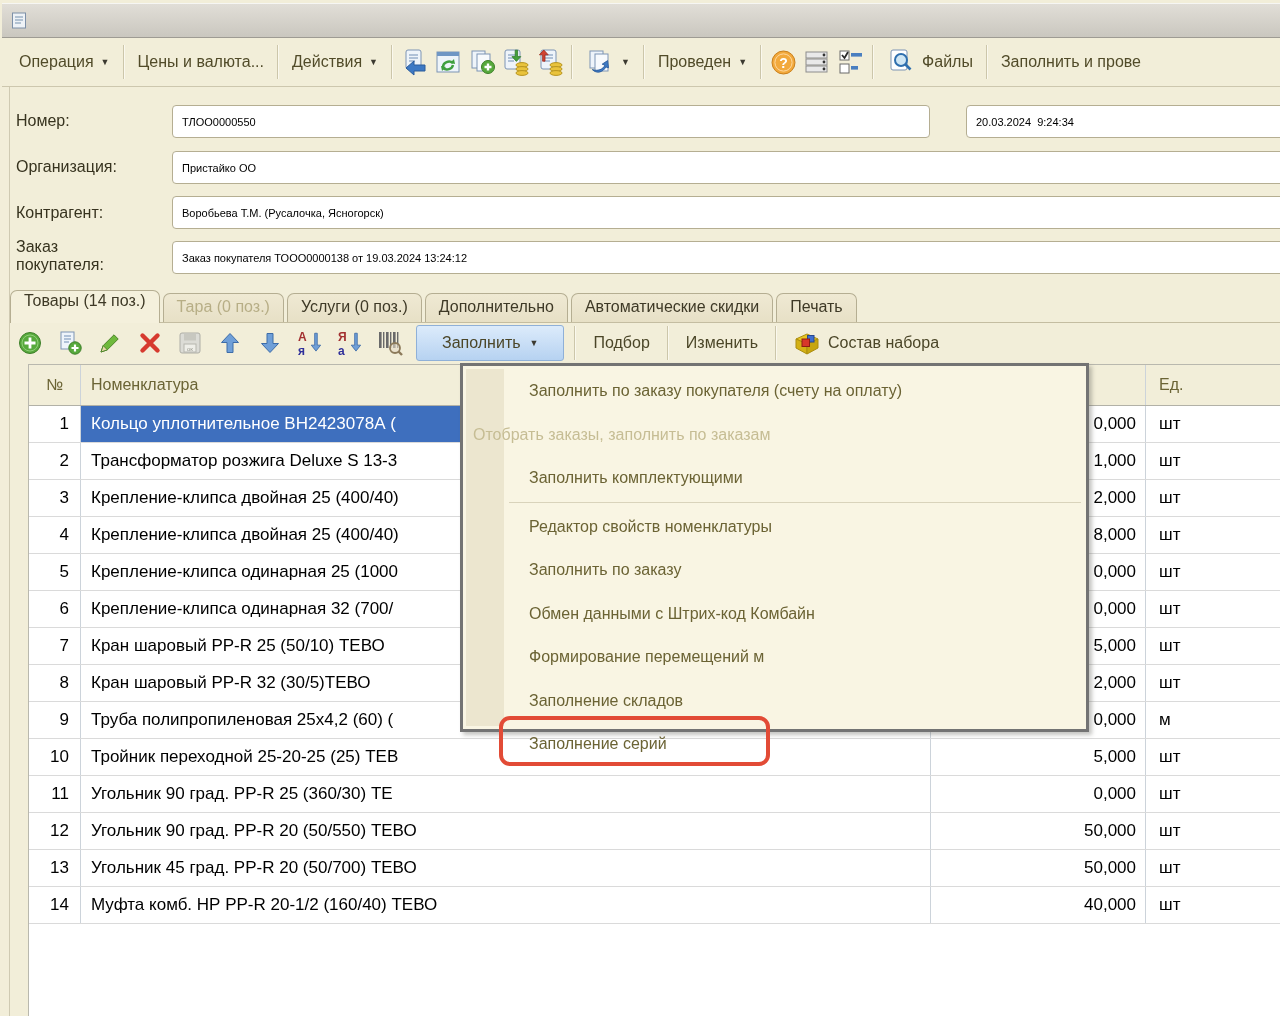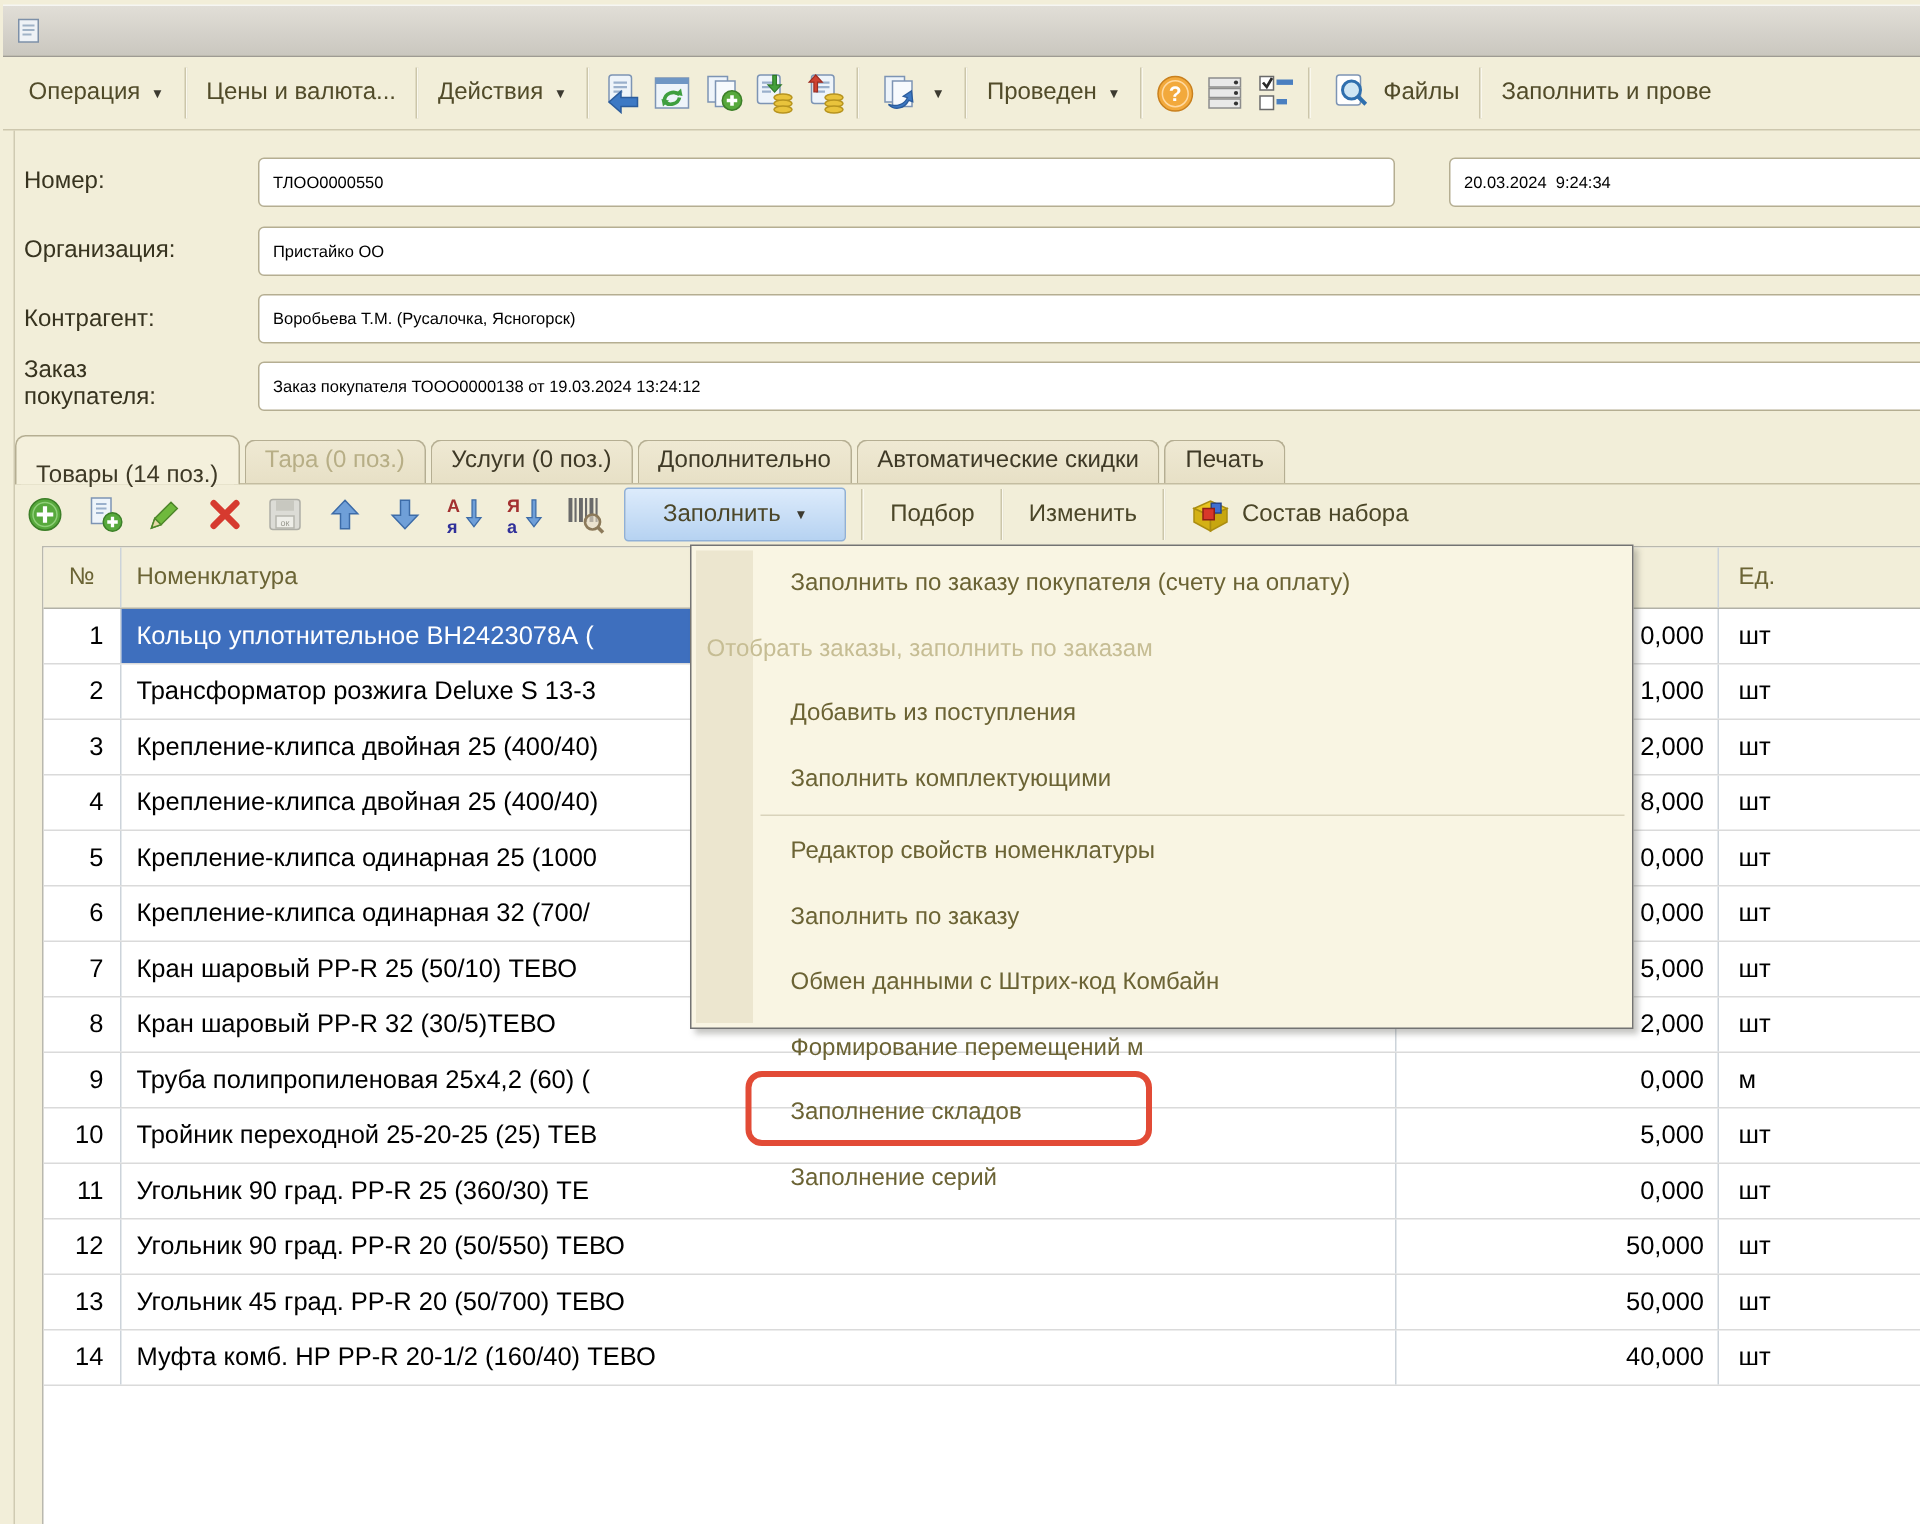--- a/index.html
+++ b/index.html
@@ -36,21 +36,21 @@
     font-family:"Liberation Sans",sans-serif;font-size:11px;color:#000;
     padding:0 9px;outline:none;
   }
   
   .tabs{position:absolute;left:10px;top:290px;right:0;height:32px;display:flex;align-items:flex-end;gap:3px;border-bottom:1px solid #c4bda1;}
   .tab{
     box-sizing:border-box;border:1px solid #b5ae92;border-bottom:none;
     border-radius:7px 7px 0 0;padding:4px 13px 6px;font-size:16px;color:#3e3926;
     background:linear-gradient(#efe9d3,#e7e0c6);height:29px;white-space:nowrap;
   }
-  .tab.active{background:#f4f0dc;height:33px;padding-top:17px;margin-bottom:-1px;z-index:2;}
+  .tab.active{background:#f4f0dc;height:33px;padding-top:1px;margin-bottom:-1px;z-index:2;}
   .tab.disabled{color:#b7ae86;}
   
   .tbl-toolbar{
     position:absolute;left:10px;top:322px;right:0;height:42px;
     display:flex;align-items:center;font-size:16px;color:#4b4628;white-space:nowrap;
   }
   .ti{display:flex;align-items:center;justify-content:center;width:40px;height:34px;flex:none;}
   .fill-btn{
     display:flex;align-items:center;gap:9px;padding:0 25px;height:34px;margin-left:6px;
     background:linear-gradient(#dcebfb,#b6d2f1);
@@ -66,22 +66,22 @@
          font-size:16px;color:#6b6435;}
   .trow{display:flex;height:36px;align-items:center;border-bottom:1px solid #dadada;font-size:17px;}
   .c-num{width:52px;flex:none;text-align:right;padding-right:11px;box-sizing:border-box;border-right:1px solid #ccd3da;align-self:stretch;display:flex;align-items:center;justify-content:flex-end;}
   .thead .c-num{justify-content:center;padding-right:0;}
   .c-name{width:850px;flex:none;padding-left:10px;box-sizing:border-box;border-right:1px solid #ccd3da;align-self:stretch;display:flex;align-items:center;overflow:hidden;white-space:nowrap;}
   .c-qty{width:215px;flex:none;text-align:right;padding-right:9px;box-sizing:border-box;border-right:1px solid #ccd3da;align-self:stretch;display:flex;align-items:center;justify-content:flex-end;}
   .c-unit{flex:1;padding-left:13px;box-sizing:border-box;align-self:stretch;display:flex;align-items:center;}
   .trow.sel .c-name{background:#3e6fbe;color:#fff;}
   
   .menu{
-    position:absolute;left:460px;top:363px;width:629px;height:323px;
-    background:#f9f5e3;border:1px solid #737373;box-sizing:border-box;
+    position:absolute;left:460px;top:363px;width:629px;height:369px;
+    background:#f9f5e3;border:3px solid #737373;box-sizing:border-box;
     box-shadow:3px 3px 4px rgba(90,90,80,.35);z-index:10;padding-top:3px;
   }
   .menu-gutter{position:absolute;left:3px;top:3px;bottom:3px;width:38px;background:#ece6cf;}
   .menu-item{position:relative;height:43.5px;line-height:43.5px;padding-left:66px;font-size:16px;
              color:#6b6334;white-space:nowrap;overflow:hidden;}
   .menu-item.disabled{color:#c6bd94;padding-left:10px;}
   .menu-sep{height:1px;background:#d9d3bb;margin:2px 5px 2px 46px;}
   .red-box{position:absolute;left:36px;top:350px;width:271px;height:50px;box-sizing:border-box;
            border:4px solid #e24b36;border-radius:11px;z-index:11;}
   
@@ -477,21 +477,20 @@
       <div class="c-name">Муфта комб. НР PP-R  20-1/2 (160/40) ТЕВО</div>
       <div class="c-qty">40,000</div>
       <div class="c-unit">шт</div>
   </div>
 </div>
 
 <div class="menu">
   <div class="menu-gutter"></div>
   <div class="menu-item">Заполнить по заказу покупателя (счету на оплату)</div>
   <div class="menu-item disabled">Отобрать заказы, заполнить по заказам</div>
-  <div class="menu-item">Добавить из поступления</div>
   <div class="menu-item">Заполнить комплектующими</div>
   <div class="menu-sep"></div>
   <div class="menu-item">Редактор свойств номенклатуры</div>
   <div class="menu-item">Заполнить по заказу</div>
   <div class="menu-item">Обмен данными с Штрих-код Комбайн</div>
   <div class="menu-item">Формирование перемещений м</div>
   <div class="menu-item">Заполнение складов</div>
   <div class="menu-item">Заполнение серий</div>
   <div class="red-box"></div>
 </div>

